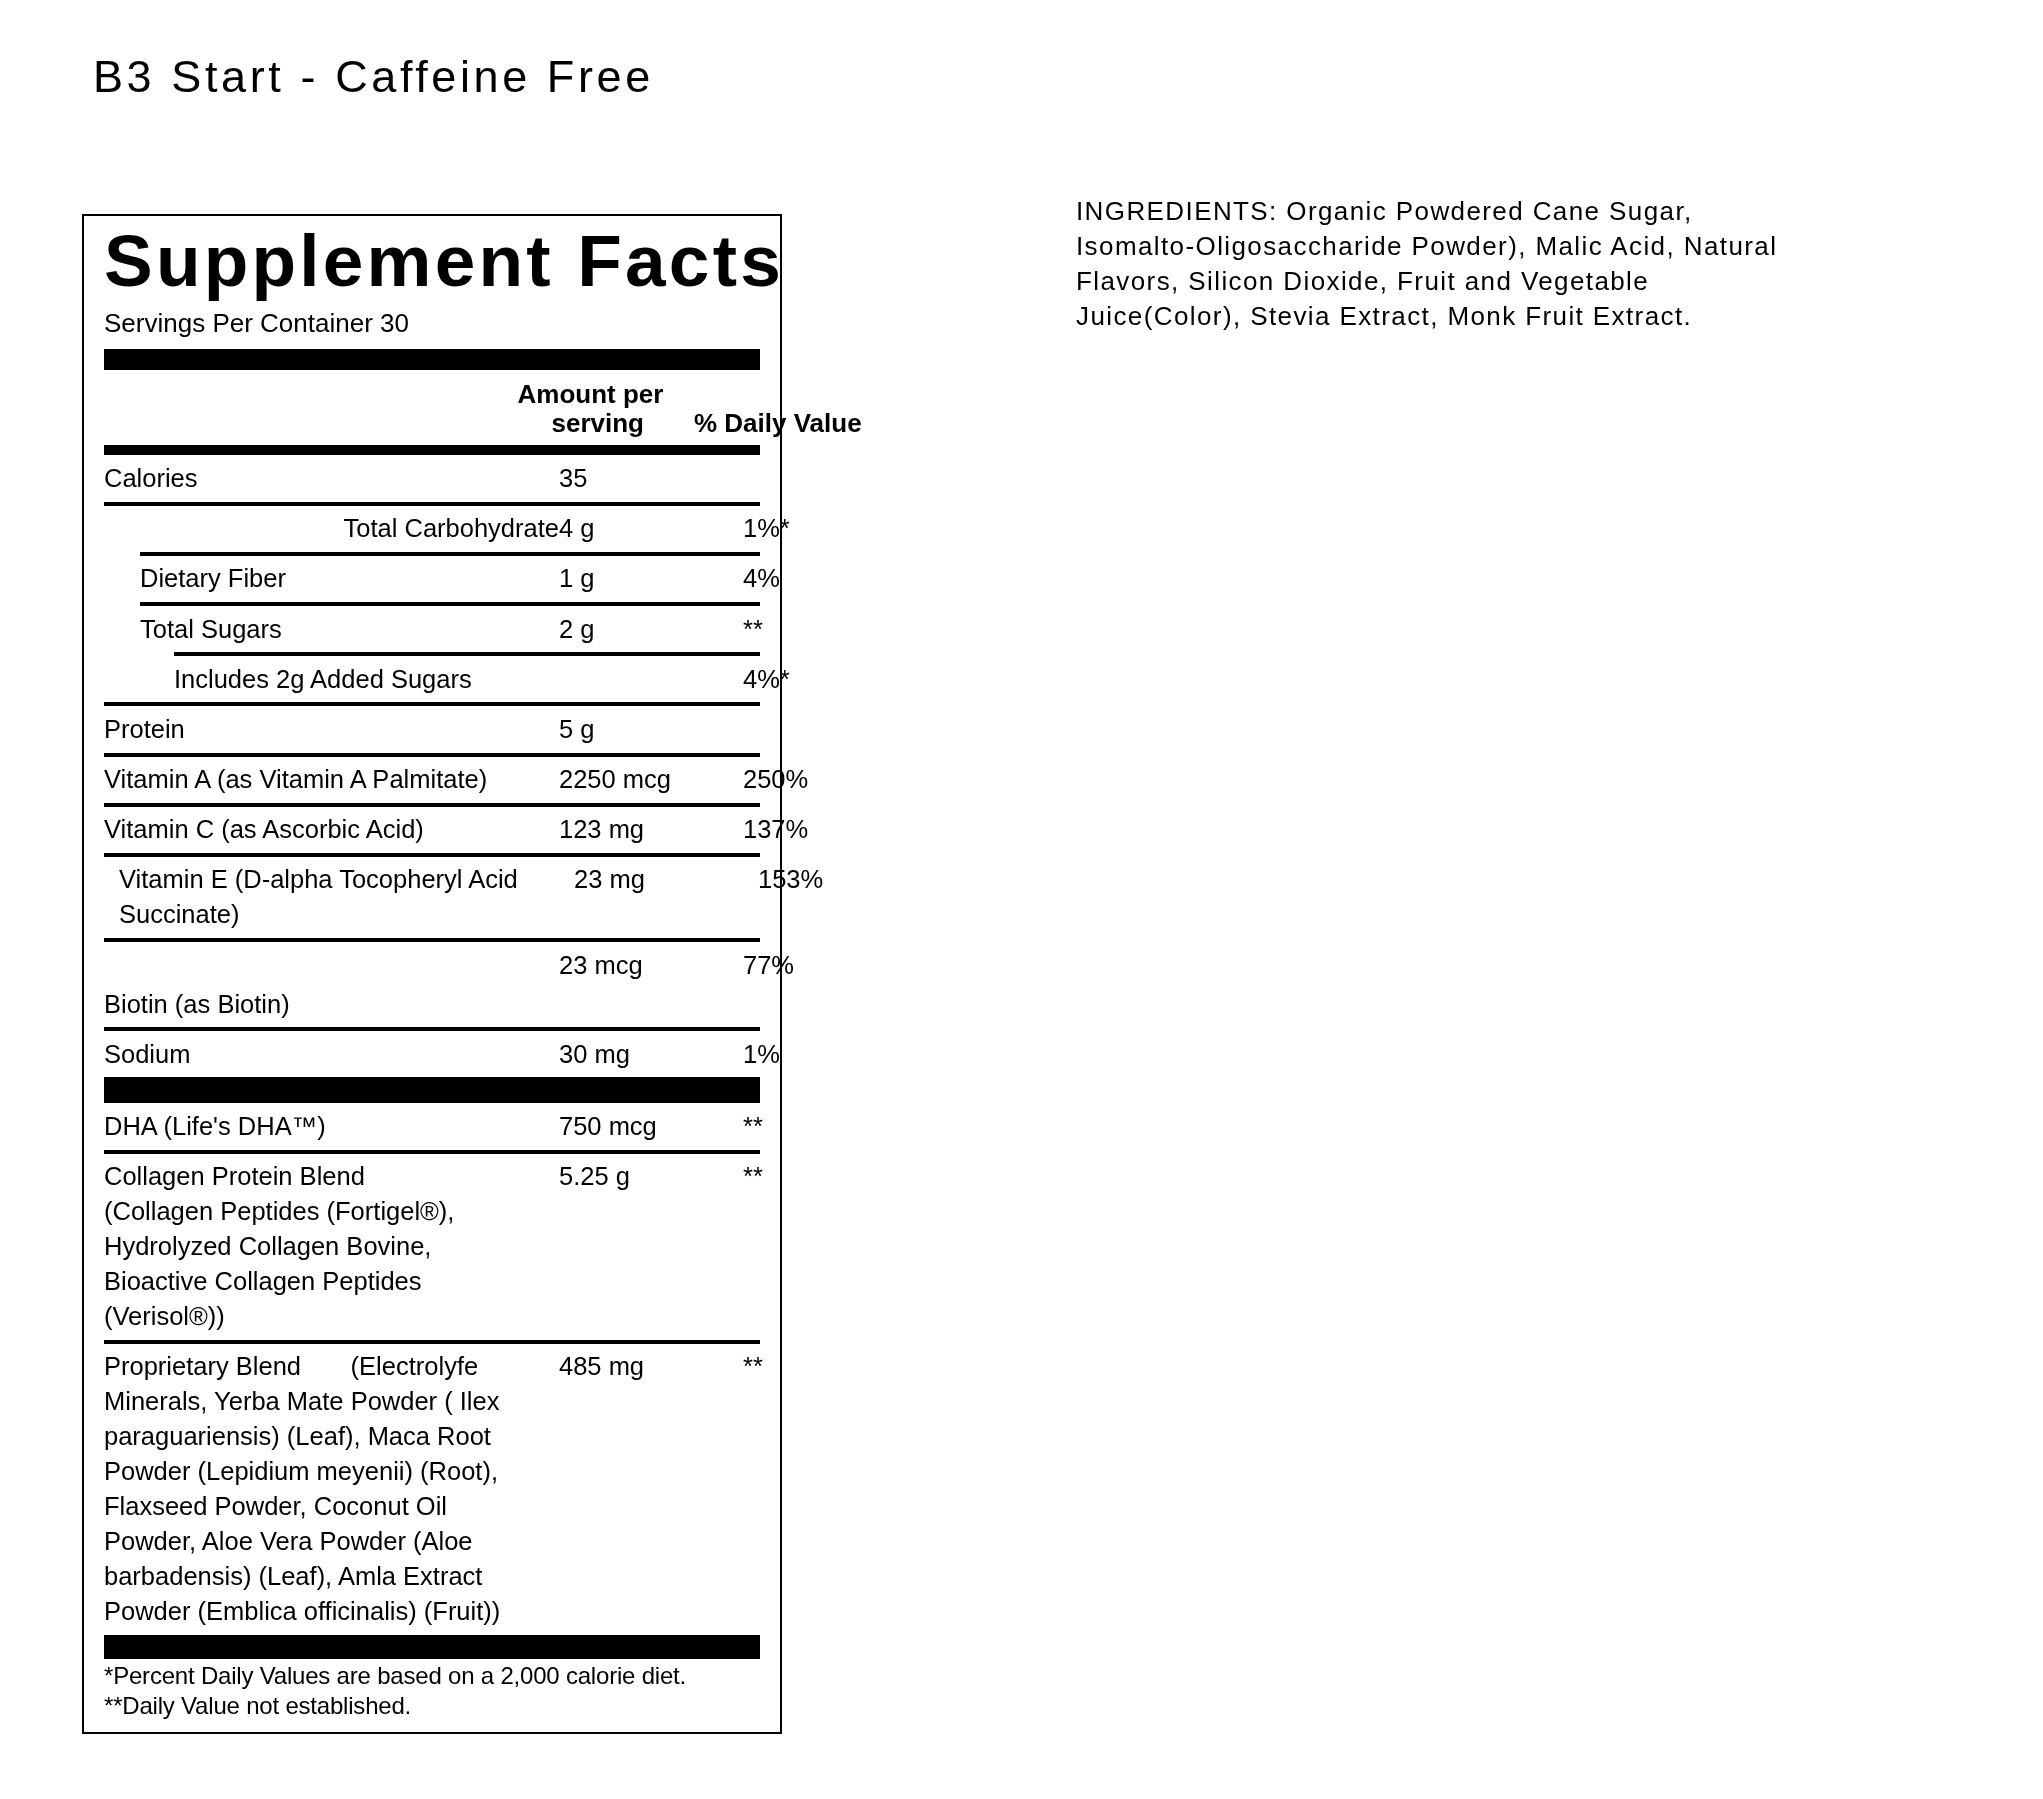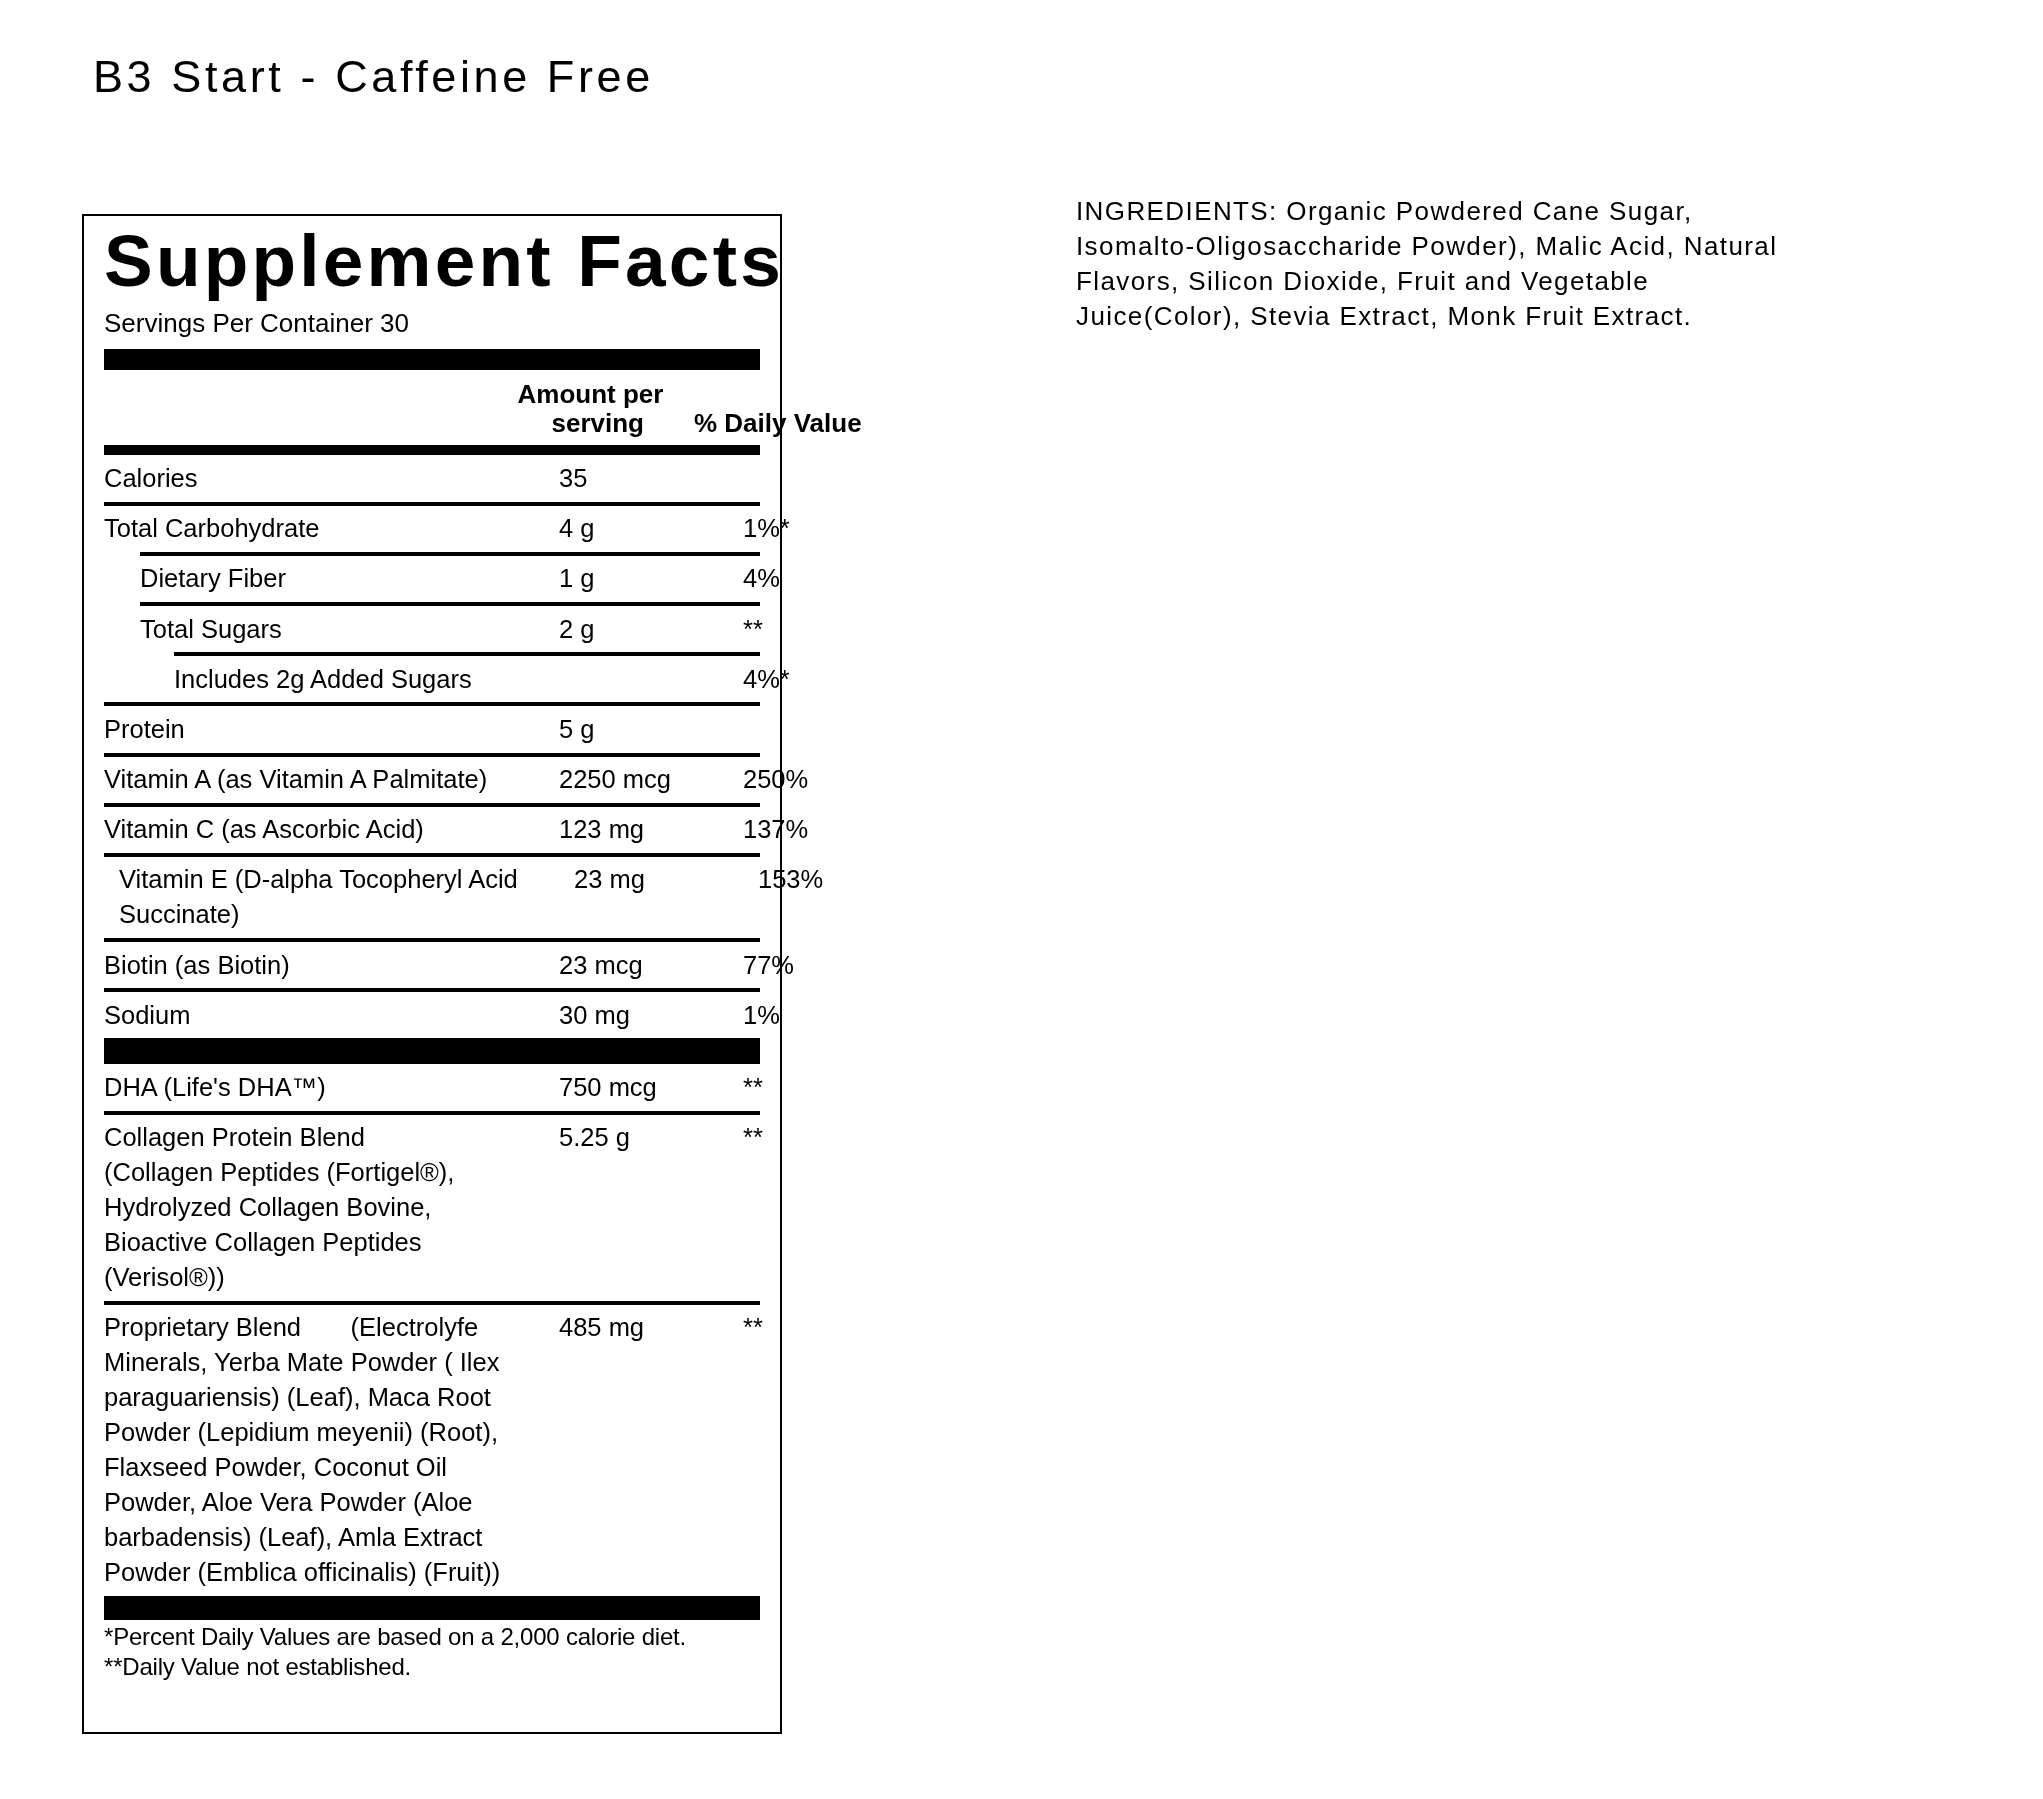--- a/index.html
+++ b/index.html
@@ -74,21 +74,21 @@
   <div class="bar bar-thin"></div>
 
   <div id="sf-rows">
       <div class="sf-row">
         <div class="cell-name" style="padding-left: 0px;">Calories</div>
         <div class="cell-amount">35</div>
         <div class="cell-dv"></div>
       </div>
       <div class="sep" style="margin-left: 0px;"></div>
       <div class="sf-row">
-        <div class="cell-name" style="padding-left: 0px;">Total Carbohydrate</div>
+        <div class="cell-name" style="padding-left: 0px; text-align: right;">Total Carbohydrate</div>
         <div class="cell-amount">4 g</div>
         <div class="cell-dv">1%*</div>
       </div>
       <div class="sep" style="margin-left: 36px;"></div>
       <div class="sf-row">
         <div class="cell-name" style="padding-left: 36px;">Dietary Fiber</div>
         <div class="cell-amount">1 g</div>
         <div class="cell-dv">4%</div>
       </div>
       <div class="sep" style="margin-left: 36px;"></div>
@@ -123,21 +123,21 @@
       </div>
       <div class="sep" style="margin-left: 0px;"></div>
       <div class="sf-row">
         <div class="cell-name" style="padding-left: 0px; margin-left: 15px;">Vitamin E (D-alpha Tocopheryl Acid
 Succinate)</div>
         <div class="cell-amount">23 mg</div>
         <div class="cell-dv">153%</div>
       </div>
       <div class="sep" style="margin-left: 0px;"></div>
       <div class="sf-row">
-        <div class="cell-name" style="padding-left: 0px;">Biotin (as Biotin)</div>
+        <div class="cell-name" style="padding-left: 0px; margin-top: 39px;">Biotin (as Biotin)</div>
         <div class="cell-amount">23 mcg</div>
         <div class="cell-dv">77%</div>
       </div>
       <div class="sep" style="margin-left: 0px;"></div>
       <div class="sf-row">
         <div class="cell-name" style="padding-left: 0px;">Sodium</div>
         <div class="cell-amount">30 mg</div>
         <div class="cell-dv">1%</div>
       </div>
       <div class="bar bar-mid"></div>

